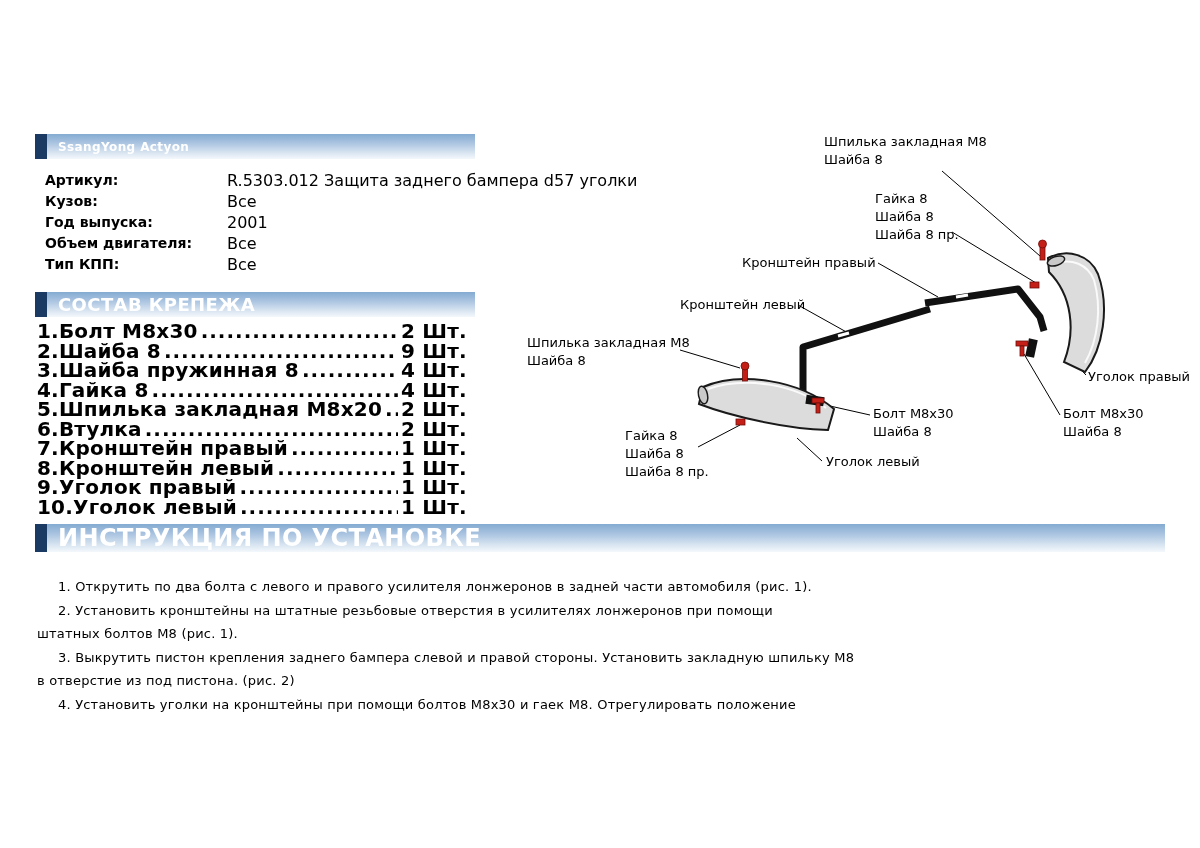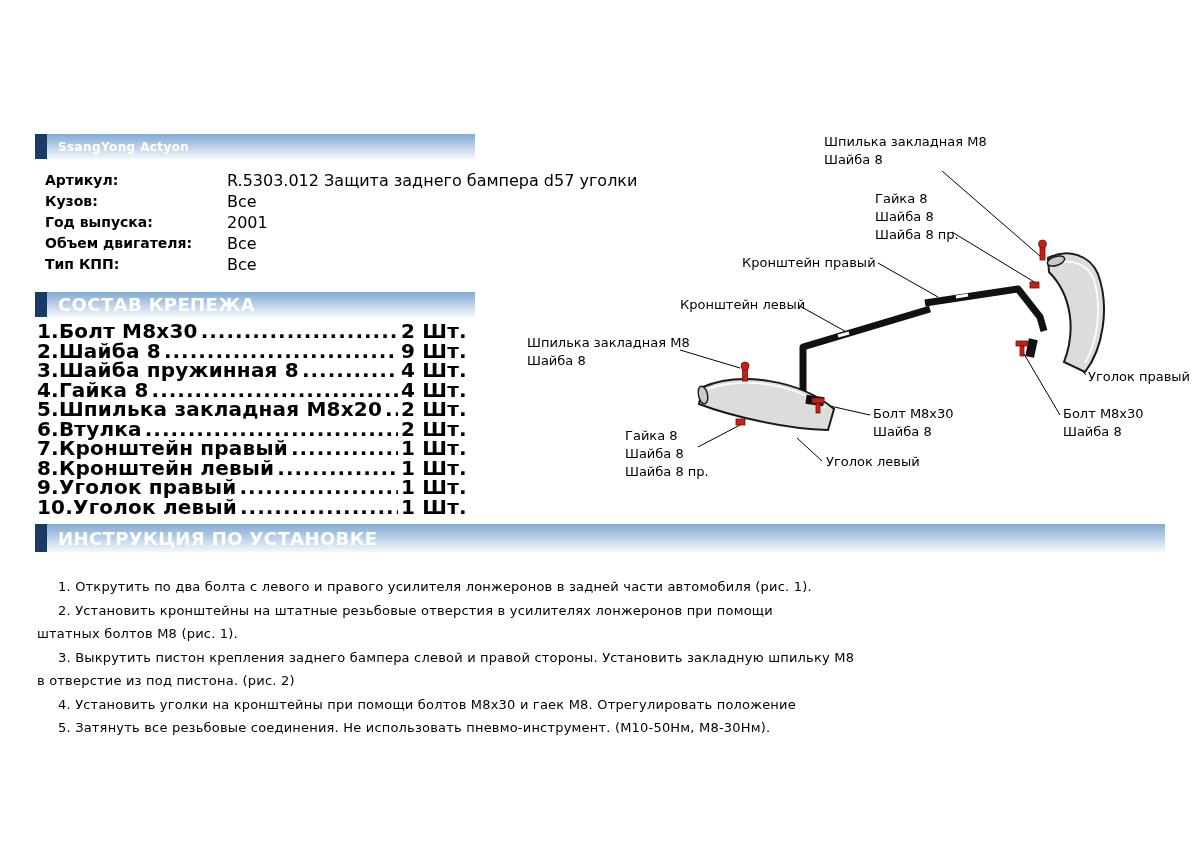--- a/index.html
+++ b/index.html
@@ -13,21 +13,21 @@
     background:linear-gradient(180deg,#84abd2 0%,#a9c3e0 35%,#d3e1ef 70%,#f4f8fc 100%);
     display:flex;align-items:center;
   }
   .bar-accent{position:absolute;left:0;top:0;width:12px;height:100%;background:#1b3a63;}
   .bar-title{margin-left:23px;color:#ffffff;font-weight:700;letter-spacing:.4px;white-space:nowrap;}
   .bar1{top:134px;width:440px;}
   .bar1 .bar-title{font-size:12px;}
   .bar2{top:292px;width:440px;}
   .bar2 .bar-title{font-size:18px;}
   .bar3{top:524px;width:1130px;height:28px;}
-  .bar3 .bar-title{font-size:18px;}
+  .bar3 .bar-title{font-size:24px;}
 
   
   .info{position:absolute;left:45px;top:170px;display:grid;grid-template-columns:180px auto;row-gap:0;}
   .info-label{font-weight:700;font-size:14px;line-height:21px;white-space:nowrap;}
   .info-value{font-size:16px;line-height:21px;white-space:nowrap;padding-left:2px;}
 
   
   .parts{position:absolute;left:37px;top:319px;width:420px;}
   .part-row{display:flex;align-items:baseline;height:19.5px;font-size:20px;font-weight:700;letter-spacing:.2px;}
   .part-name{white-space:nowrap;}
@@ -225,16 +225,15 @@
     <span class="bar-title">ИНСТРУКЦИЯ ПО УСТАНОВКЕ</span>
   </div>
 
   <div class="steps">
     <div class="step-line line-first">1. Открутить по два болта с левого и правого усилителя лонжеронов в задней части автомобиля (рис. 1).</div>
     <div class="step-line line-first">2. Установить кронштейны на штатные резьбовые отверстия в усилителях лонжеронов при помощи</div>
     <div class="step-line">штатных болтов М8 (рис. 1).</div>
     <div class="step-line line-first">3. Выкрутить пистон крепления заднего бампера слевой и правой стороны. Установить закладную шпильку М8</div>
     <div class="step-line">в отверстие из под пистона. (рис. 2)</div>
     <div class="step-line line-first">4. Установить уголки на кронштейны при помощи болтов М8х30 и гаек М8. Отрегулировать положение</div>
-    <div class="step-line line-first">5. Затянуть все резьбовые соединения. Не использовать пневмо-инструмент. (М10-50Нм, М8-30Нм).</div>
   </div>
 
 </div>
 
 </body></html>

